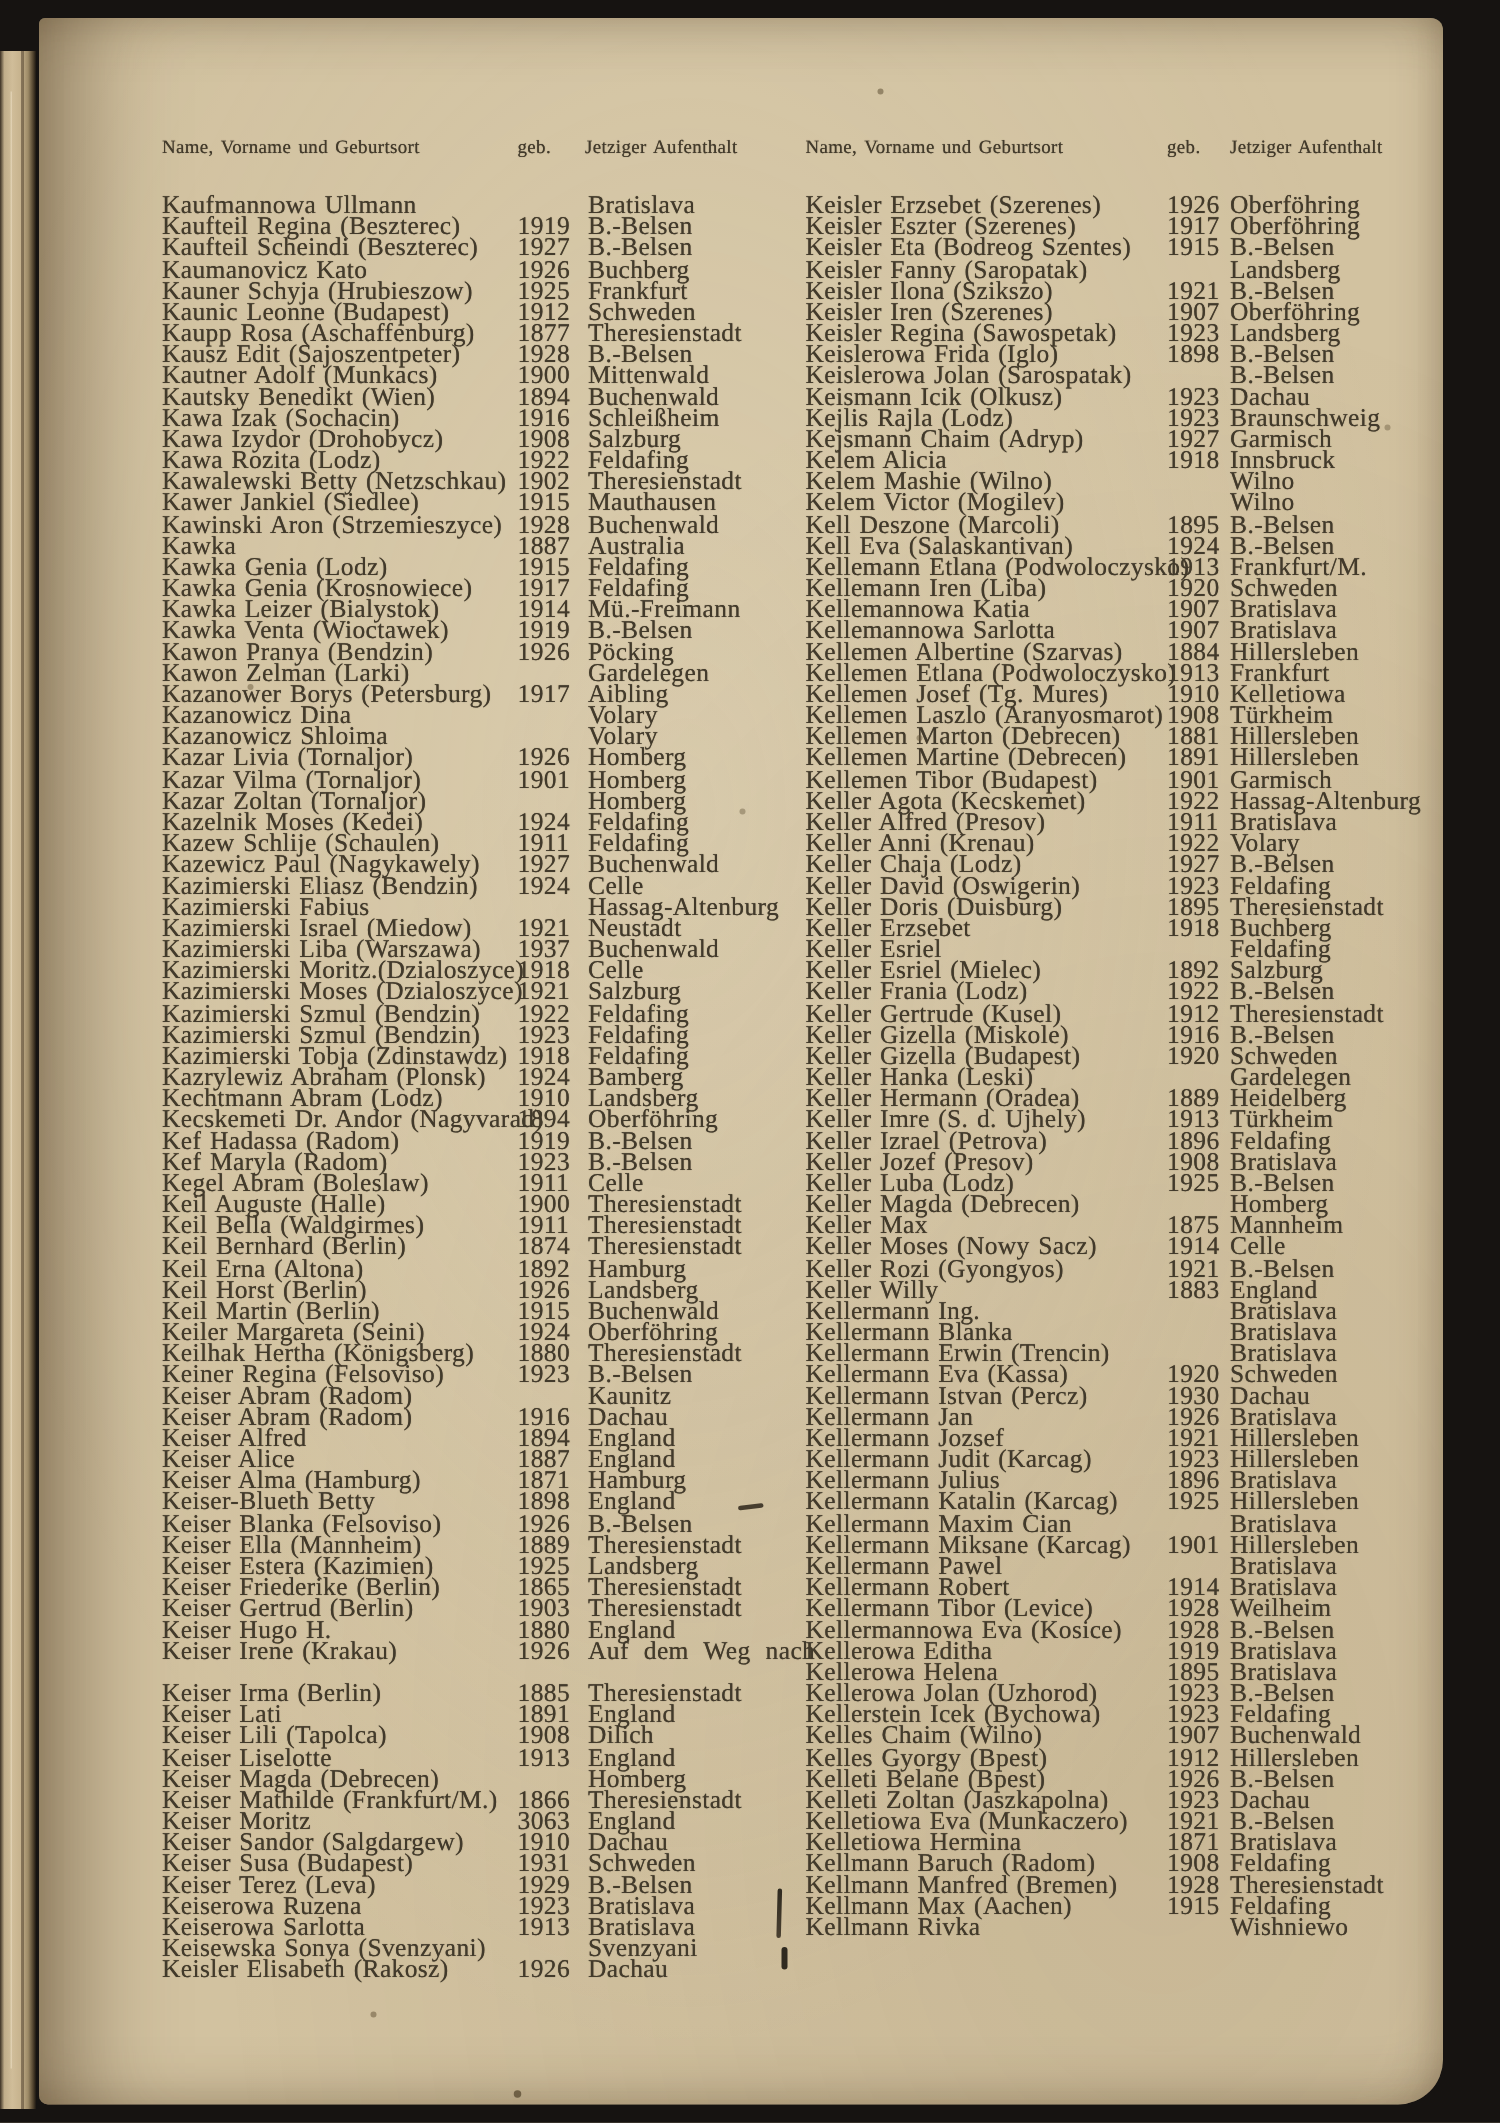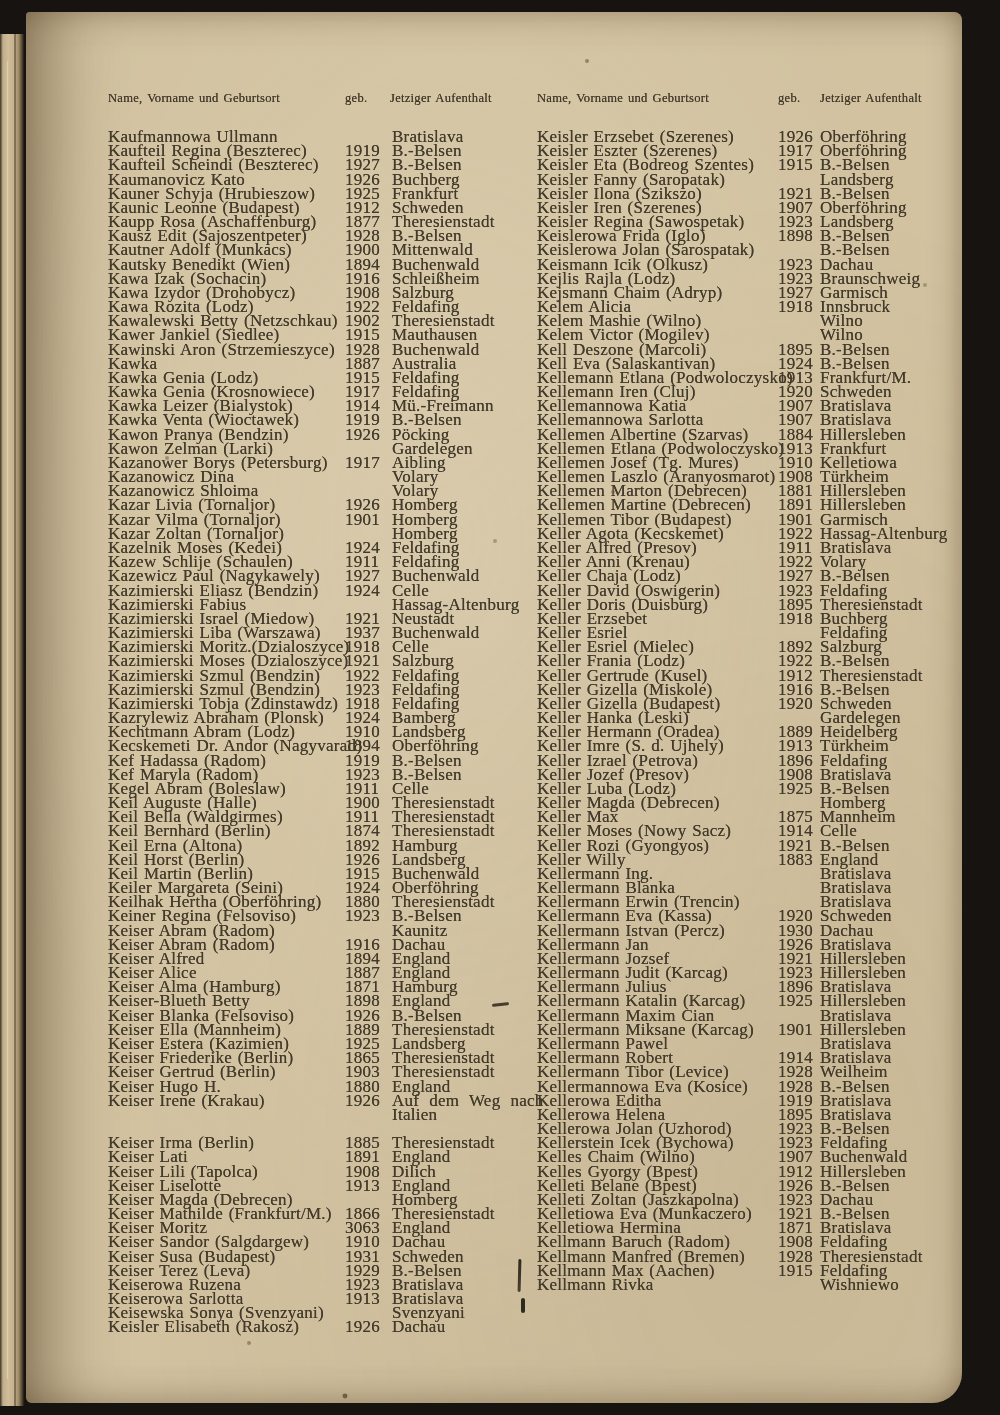--- a/index.html
+++ b/index.html
@@ -338,21 +338,21 @@
           <span class="nm">Keil Martin (Berlin)</span>
           <span class="yr">1915</span>
           <span class="pl">Buchenwald</span>
         </div>
         <div class="row">
           <span class="nm">Keiler Margareta (Seini)</span>
           <span class="yr">1924</span>
           <span class="pl">Oberföhring</span>
         </div>
         <div class="row">
-          <span class="nm">Keilhak Hertha (Oberföhring)</span>
+          <span class="nm">Keilhak Hertha (Königsberg)</span>
           <span class="yr">1880</span>
           <span class="pl">Theresienstadt</span>
         </div>
         <div class="row">
           <span class="nm">Keiner Regina (Felsoviso)</span>
           <span class="yr">1923</span>
           <span class="pl">B.-Belsen</span>
         </div>
         <div class="row">
           <span class="nm">Keiser Abram (Radom)</span>
@@ -412,25 +412,20 @@
         <div class="row">
           <span class="nm">Keiser Hugo H.</span>
           <span class="yr">1880</span>
           <span class="pl">England</span>
         </div>
         <div class="row">
           <span class="nm">Keiser Irene (Krakau)</span>
           <span class="yr">1926</span>
           <span class="pl just">Auf dem Weg nach</span>
         </div>
-        <div class="row">
-          <span class="nm"></span>
-          <span class="yr"></span>
-          <span class="pl">Italien</span>
-        </div>
         <div class="row"></div>
         <div class="row">
           <span class="nm">Keiser Irma (Berlin)</span>
           <span class="yr">1885</span>
           <span class="pl">Theresienstadt</span>
         </div>
         <div class="row">
           <span class="nm">Keiser Lati</span>
           <span class="yr">1891</span>
           <span class="pl">England</span>
@@ -581,21 +576,21 @@
           <span class="nm">Kell Eva (Salaskantivan)</span>
           <span class="yr">1924</span>
           <span class="pl">B.-Belsen</span>
         </div>
         <div class="row">
           <span class="nm">Kellemann Etlana (Podwoloczysko)</span>
           <span class="yr">1913</span>
           <span class="pl">Frankfurt/M.</span>
         </div>
         <div class="row">
-          <span class="nm">Kellemann Iren (Cluj)</span>
+          <span class="nm">Kellemann Iren (Liba)</span>
           <span class="yr">1920</span>
           <span class="pl">Schweden</span>
         </div>
         <div class="row">
           <span class="nm">Kellemannowa Katia</span>
           <span class="yr">1907</span>
           <span class="pl">Bratislava</span>
         </div>
         <div class="row">
           <span class="nm">Kellemannowa Sarlotta</span>

